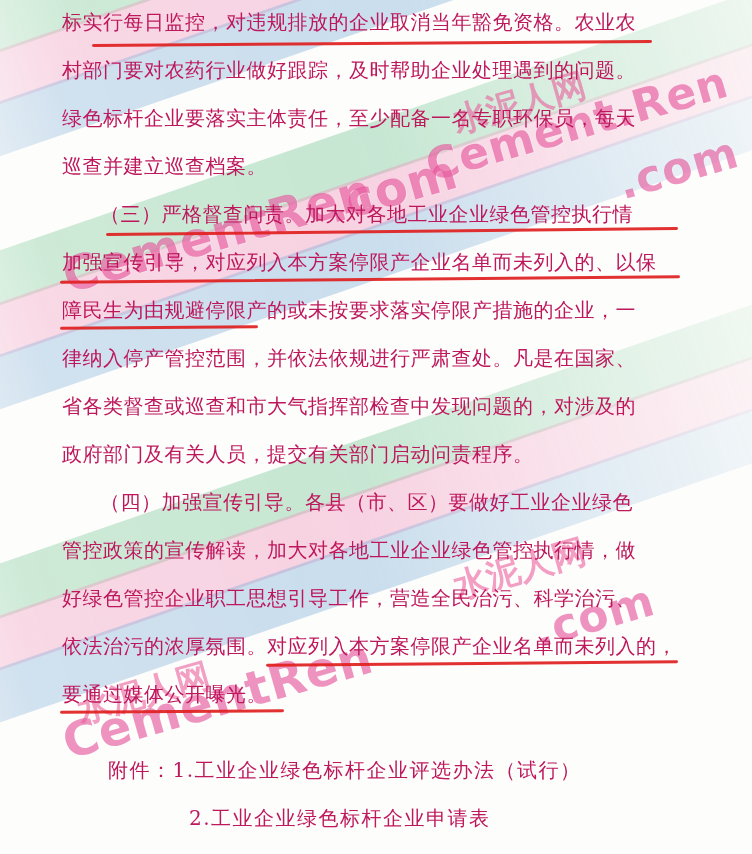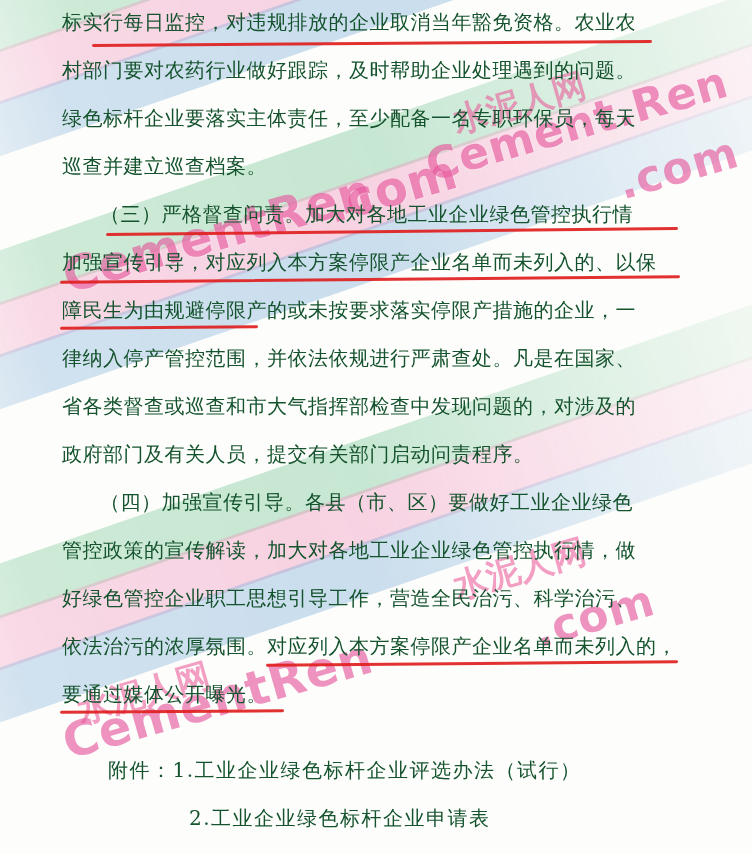--- a/index.html
+++ b/index.html
@@ -58,21 +58,21 @@
   .doc {
     position: absolute;
     left: 0; top: 0;
     width: 752px;
     padding: 0;
   }
   .line {
     position: absolute;
     font-size: 20px;
     line-height: 20px;
-    color: #14532d;
+    color: #be185d;
     white-space: pre;
     letter-spacing: 0.5px;
     font-family: "DejaVu Serif", "Liberation Serif", serif;
   }
 
   
   .rline {
     position: absolute;
     height: 3px;
     background: #e02020;

